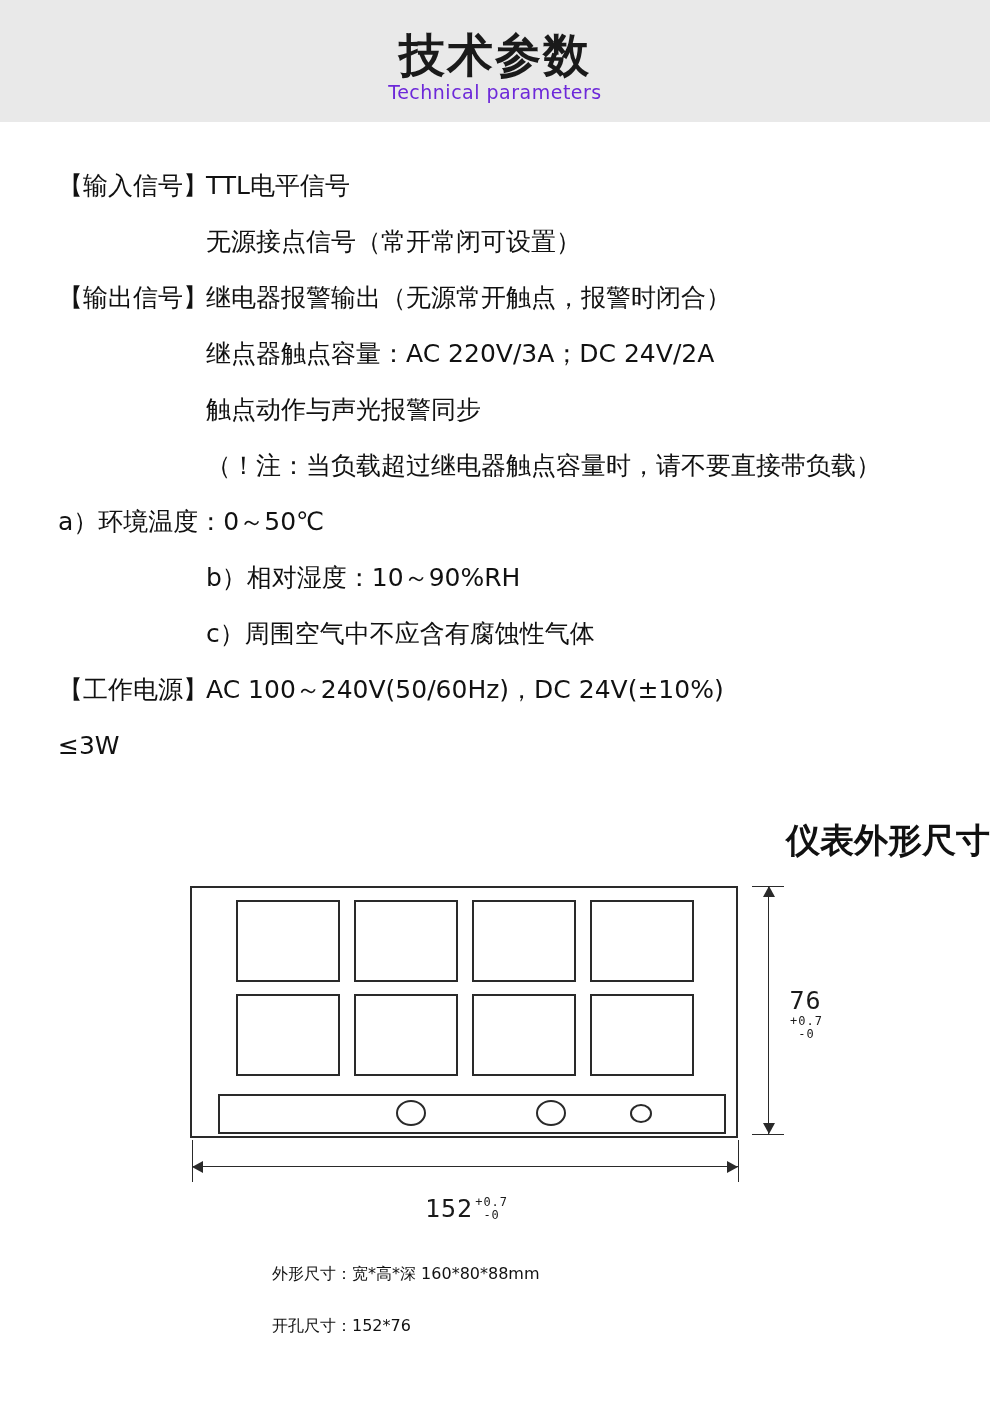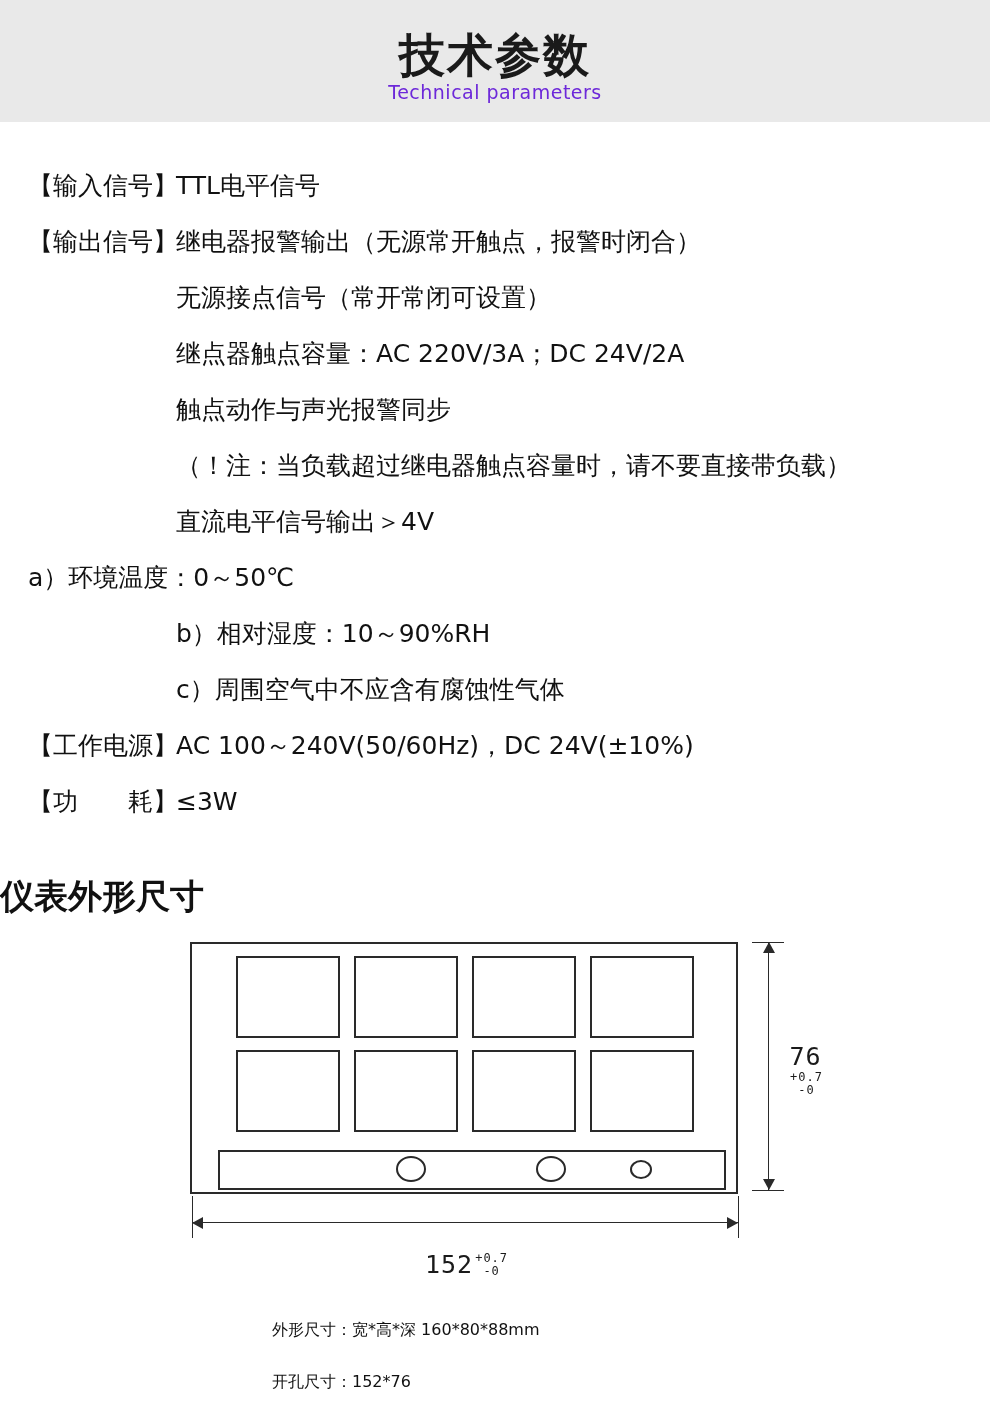--- a/index.html
+++ b/index.html
@@ -40,21 +40,21 @@
     font-size: 19px;
     color: #6d28d9;
     letter-spacing: 0.5px;
     margin-top: 2px;
     font-family: "DejaVu Sans", "Liberation Sans", sans-serif;
   }
 
   
   .spec-block {
     margin-top: 36px;
-    padding-left: 28px;
+    padding-left: 58px;
     padding-right: 20px;
   }
   .spec-row {
     display: flex;
     align-items: flex-start;
     font-size: 25px;
     line-height: 56px;
     color: #111111;
     white-space: nowrap;
     font-family: "DejaVu Sans", "Liberation Sans", sans-serif;
@@ -69,21 +69,21 @@
   }
   .spec-value {
     flex: 1 1 auto;
   }
   .spec-row.indent .spec-label {
     visibility: hidden;
   }
 
   
   .dim-title {
-    text-align: left;
+    text-align: right;
     font-size: 34px;
     font-weight: bold;
     margin-top: 44px;
     color: #111111;
     font-family: "DejaVu Sans", "Liberation Sans", sans-serif;
   }
 
   .drawing-wrap {
     position: relative;
     width: 990px;
@@ -268,65 +268,60 @@
   <div class="header-title-cn">技术参数</div>
   <div class="header-title-en">Technical parameters</div>
 </div>
 
 <div class="spec-block">
 
   <div class="spec-row">
     <div class="spec-label">【输入信号】</div>
     <div class="spec-value">TTL电平信号</div>
   </div>
+  <div class="spec-row indent">
+    <div class="spec-label">【输入信号】</div>
+    <div class="spec-value">无源接点信号（常开常闭可设置）</div>
+  </div>
+
   <div class="spec-row">
     <div class="spec-label">【输出信号】</div>
     <div class="spec-value">继电器报警输出（无源常开触点，报警时闭合）</div>
   </div>
-
-  <div class="spec-row indent">
-    <div class="spec-label">【输入信号】</div>
-    <div class="spec-value">无源接点信号（常开常闭可设置）</div>
-  </div>
   <div class="spec-row indent">
     <div class="spec-label">【输出信号】</div>
     <div class="spec-value">继点器触点容量：AC 220V/3A；DC 24V/2A</div>
   </div>
   <div class="spec-row indent">
     <div class="spec-label">【输出信号】</div>
     <div class="spec-value">触点动作与声光报警同步</div>
   </div>
   <div class="spec-row indent">
     <div class="spec-label">【输出信号】</div>
     <div class="spec-value">（！注：当负载超过继电器触点容量时，请不要直接带负载）</div>
   </div>
-  <div class="spec-row indent">
-    <div class="spec-label">【输出信号】</div>
-    <div class="spec-value">直流电平信号输出＞4V</div>
-  </div>
 
   <div class="spec-row">
     <div class="spec-value">a）环境温度：0～50℃</div>
   </div>
   <div class="spec-row indent">
     <div class="spec-label">【工作环境】</div>
     <div class="spec-value">b）相对湿度：10～90%RH</div>
   </div>
   <div class="spec-row indent">
     <div class="spec-label">【工作环境】</div>
     <div class="spec-value">c）周围空气中不应含有腐蚀性气体</div>
   </div>
 
   <div class="spec-row">
     <div class="spec-label">【工作电源】</div>
     <div class="spec-value">AC 100～240V(50/60Hz)，DC 24V(±10%)</div>
   </div>
 
   <div class="spec-row">
-    <div class="spec-label spaced">【功　　耗】</div>
     <div class="spec-value">≤3W</div>
   </div>
 
 </div>
 
 <div class="dim-title">仪表外形尺寸</div>
 
 <div class="drawing-wrap">
 
   <div class="device">

